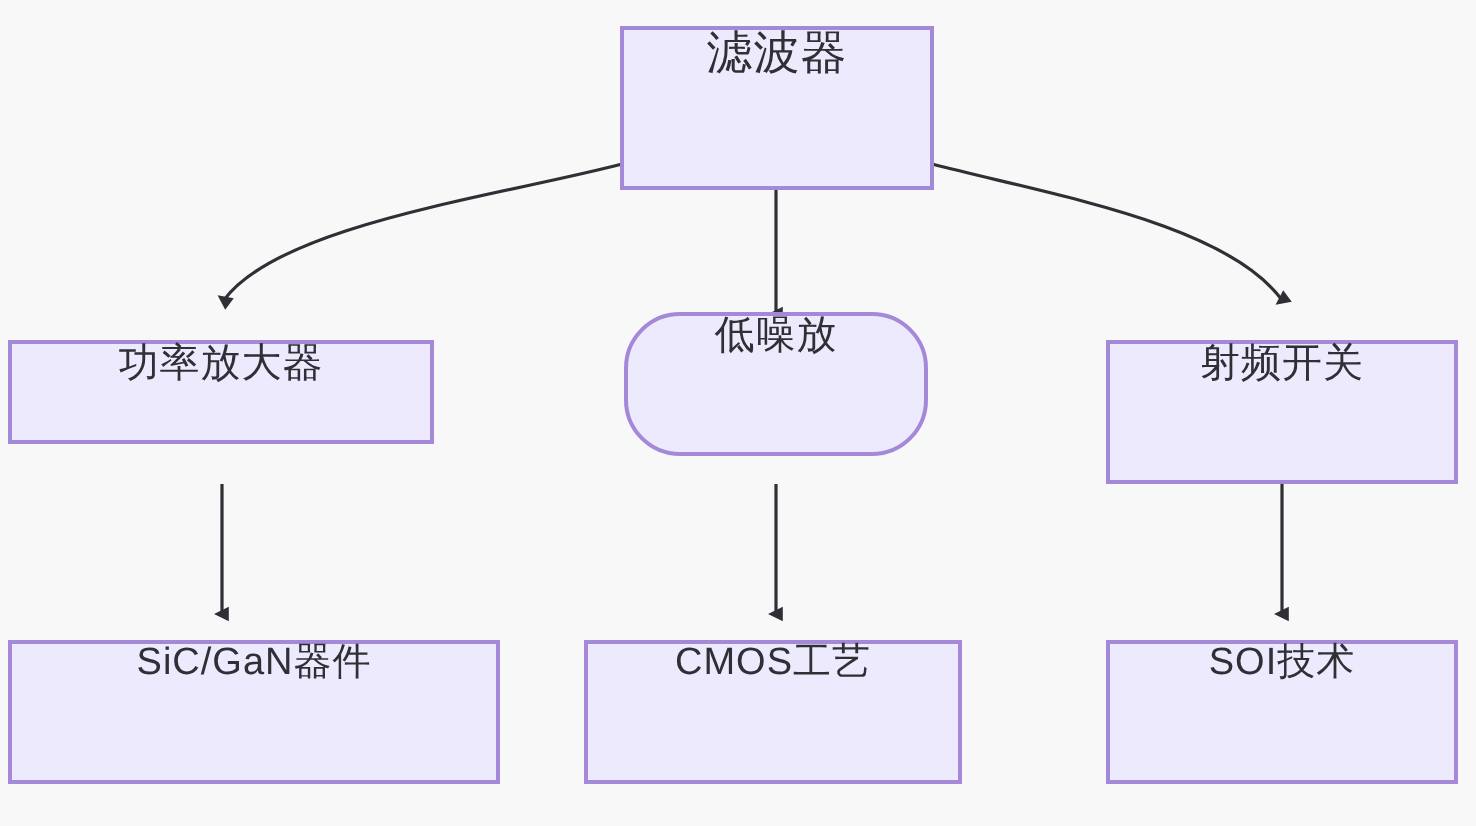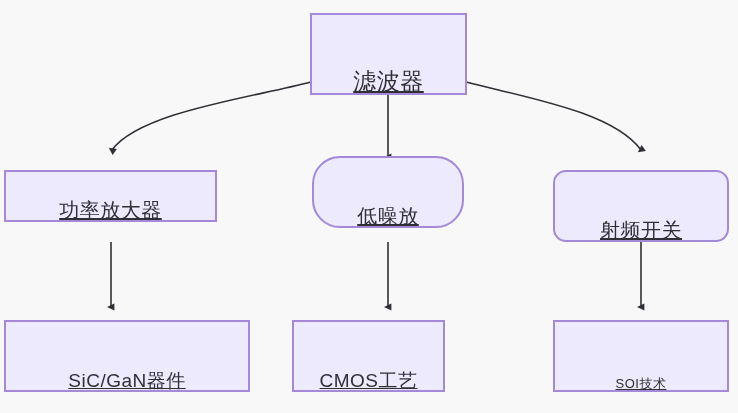--- a/index.html
+++ b/index.html
@@ -25,26 +25,25 @@
     width: 738px;
     height: 413px;
     pointer-events: none;
   }
   .node {
     position: absolute;
     box-sizing: border-box;
     background: #eceafc;
     border: 2px solid #a489d8;
     display: flex;
-    align-items: flex-end;
+    align-items: flex-start;
     justify-content: center;
     color: #2f2f35;
     letter-spacing: 0.5px;
     white-space: nowrap;
-    text-decoration: underline;
   }
   .node-label {
     display: block;
     line-height: 1;
   }
   
   #node-root {
     left: 310px;
     top: 13px;
     width: 157px;
@@ -66,43 +65,42 @@
     height: 72px;
     font-size: 20px;
     border-radius: 28px;
   }
   #node-rfsw {
     left: 553px;
     top: 170px;
     width: 176px;
     height: 72px;
     font-size: 20px;
-    border-radius: 13px;
   }
   
   #node-sicgan {
     left: 4px;
     top: 320px;
     width: 246px;
     height: 72px;
     font-size: 19px;
   }
   #node-cmos {
     left: 292px;
     top: 320px;
-    width: 153px;
+    width: 189px;
     height: 72px;
     font-size: 19px;
   }
   #node-soi {
     left: 553px;
     top: 320px;
     width: 176px;
     height: 72px;
-    font-size: 13px;
+    font-size: 19px;
   }
 </style>
 </head>
 <body>
 
 <div id="diagram-canvas">
 
   <svg class="edge-layer" viewBox="0 0 738 413" width="738" height="413" xmlns="http://www.w3.org/2000/svg">
     <defs>
       <marker id="arrowhead" markerWidth="9" markerHeight="9" refX="4.2" refY="4.2" orient="auto" markerUnits="userSpaceOnUse">

